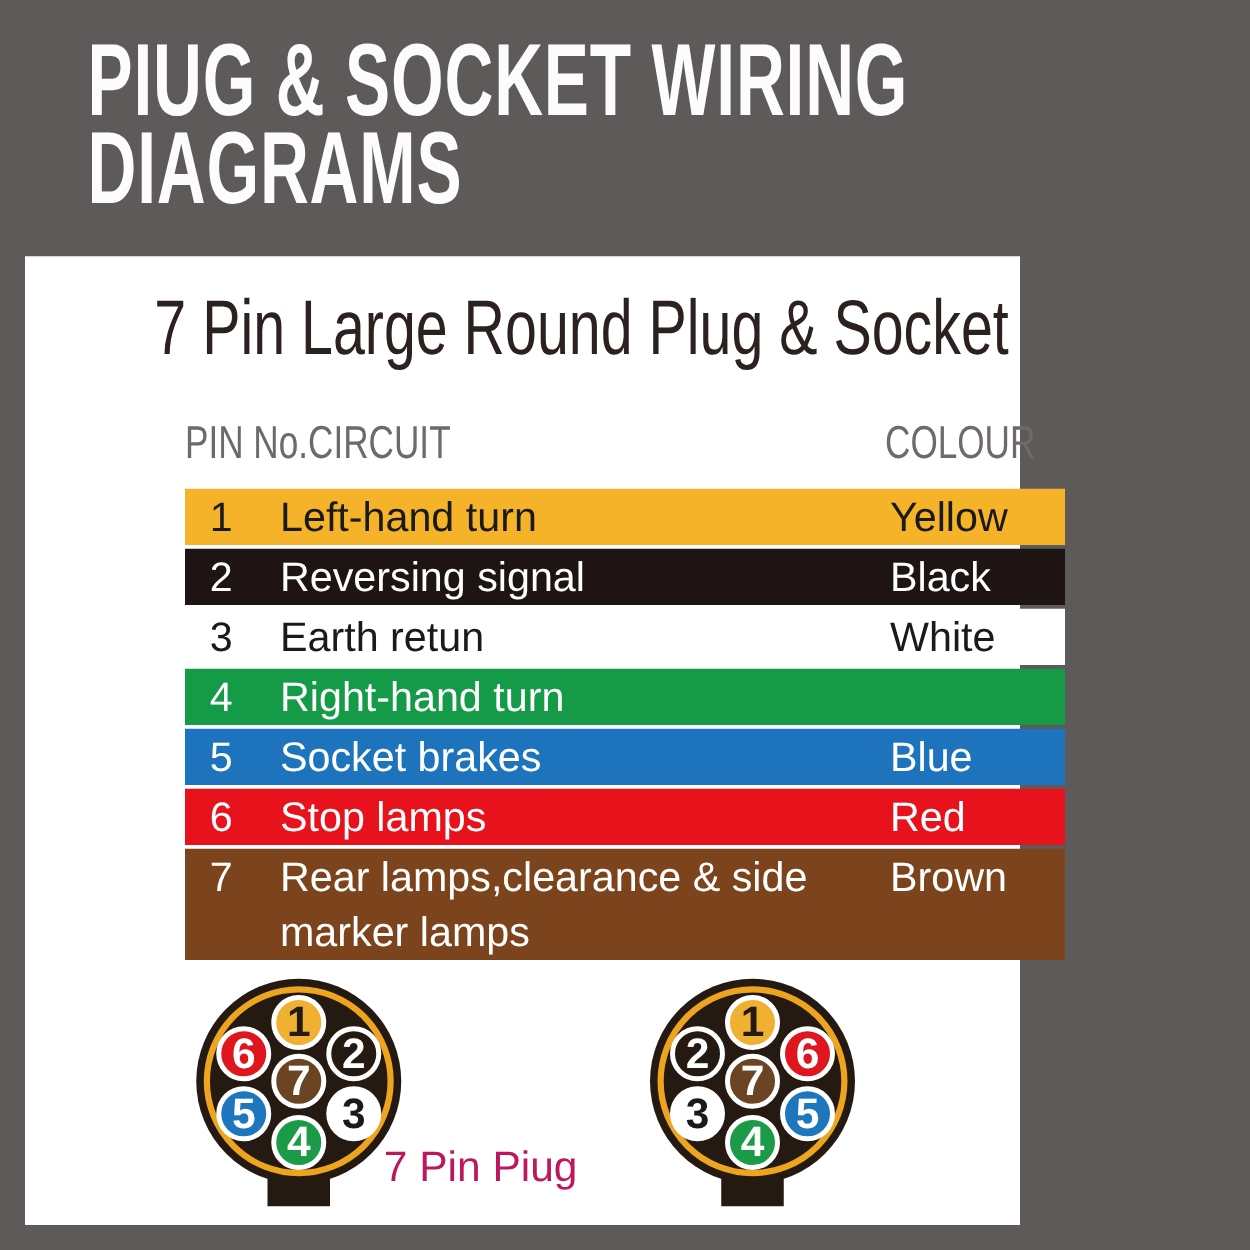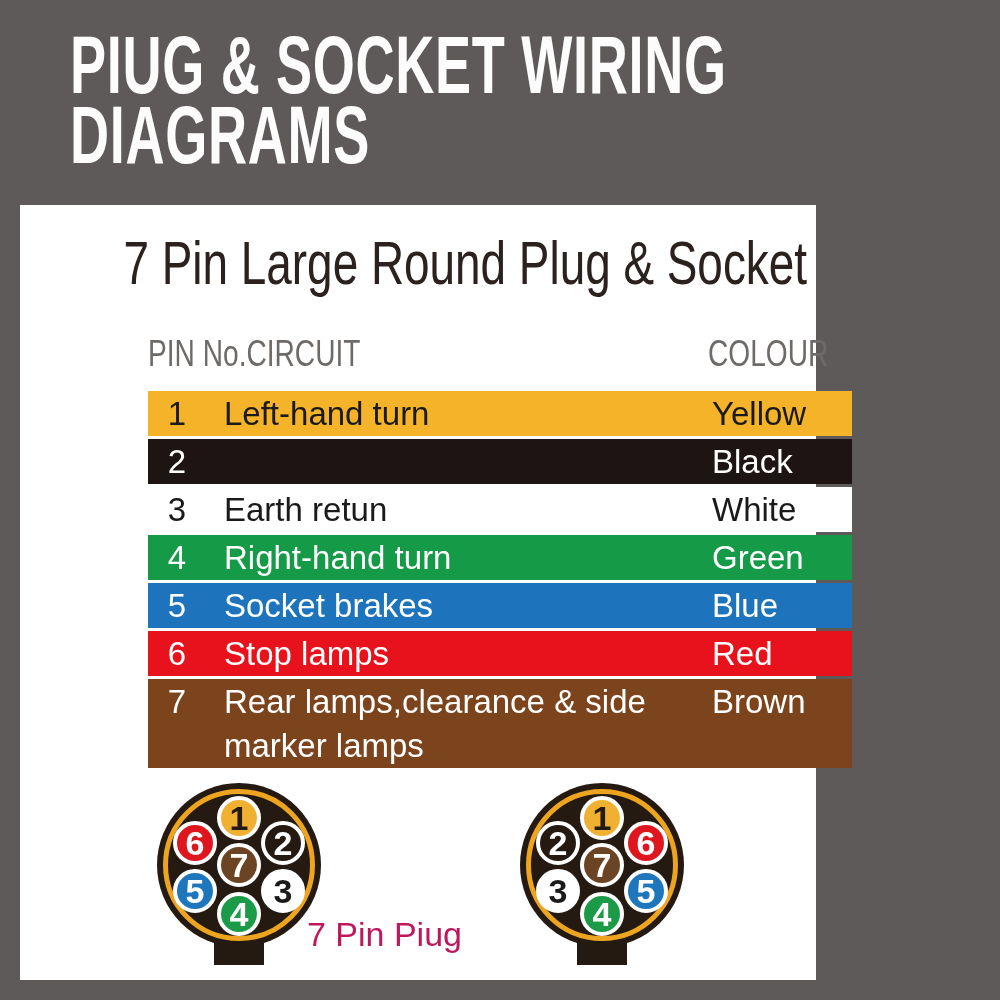--- a/index.html
+++ b/index.html
@@ -73,33 +73,33 @@
 
     <div class="rows">
   <div class="row" style="background: rgb(245, 179, 42); color: rgb(26, 26, 26);">
     <div class="pin-no">1</div>
     <div class="circuit">Left-hand turn</div>
     <div class="colour">Yellow</div>
   </div>
 
   <div class="row" style="background: rgb(30, 20, 19); color: rgb(255, 255, 255);">
     <div class="pin-no">2</div>
+    <div class="circuit">Reversing signal</div>
     <div class="colour">Black</div>
   </div>
 
   <div class="row" style="background: rgb(255, 255, 255); color: rgb(26, 26, 26);">
     <div class="pin-no">3</div>
     <div class="circuit">Earth retun</div>
     <div class="colour">White</div>
   </div>
 
   <div class="row" style="background: rgb(21, 154, 71); color: rgb(255, 255, 255);">
     <div class="pin-no">4</div>
     <div class="circuit">Right-hand turn</div>
-    <div class="colour">Green</div>
   </div>
 
   <div class="row" style="background: rgb(29, 116, 188); color: rgb(255, 255, 255);">
     <div class="pin-no">5</div>
     <div class="circuit">Socket brakes</div>
     <div class="colour">Blue</div>
   </div>
 
   <div class="row" style="background: rgb(232, 18, 28); color: rgb(255, 255, 255);">
     <div class="pin-no">6</div>

